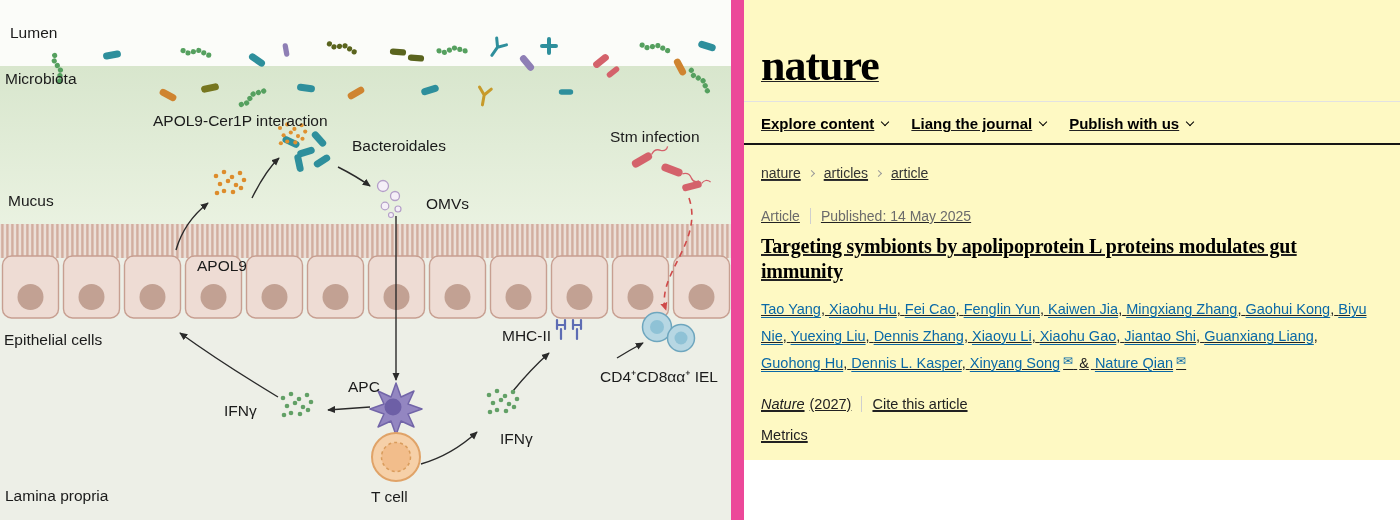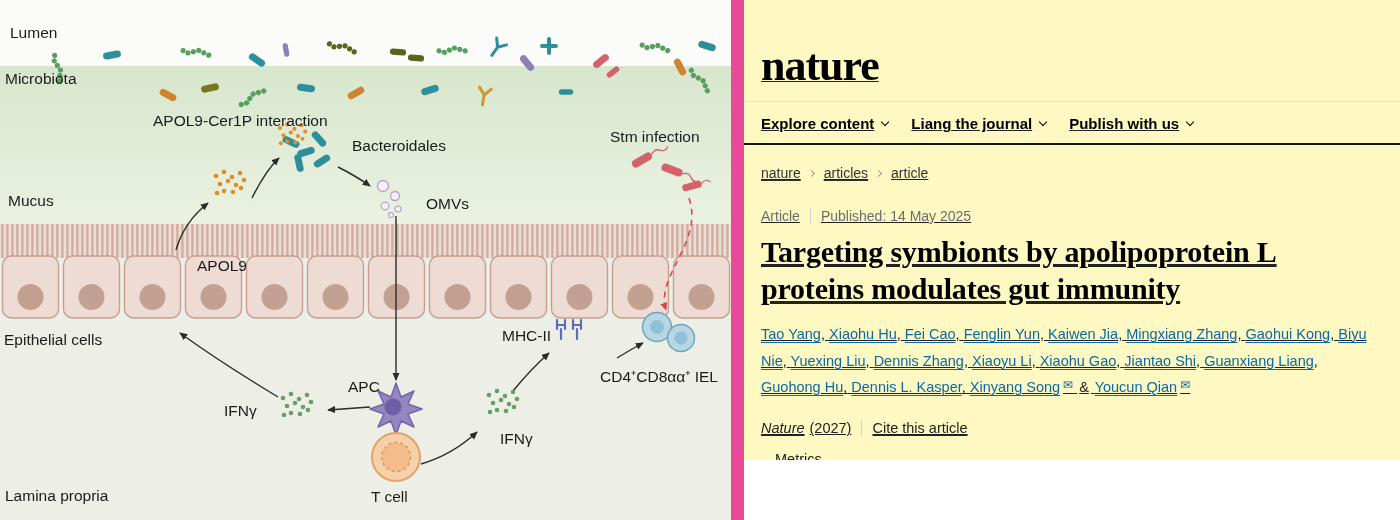--- a/index.html
+++ b/index.html
@@ -39,34 +39,34 @@
     border-right:1.5px solid #9a9a9a; border-top:1.5px solid #9a9a9a;
     transform:rotate(45deg); margin:1px 10px 0 8px;
   }
 
   .meta-row { margin:27px 0 0 17px; font-size:14px; color:#6b6b6b; display:flex; align-items:center; }
   .vbar { width:1px; height:16px; background:#cfcfcf; margin:0 10px; flex:none; }
 
   .article-title {
     margin:10px 0 0 17px; max-width:604px;
     font-family:"Liberation Serif", serif; font-weight:700;
-    font-size:30px; line-height:1.23; color:#000; letter-spacing:-0.2px;
+    font-size:20px; line-height:1.23; color:#000; letter-spacing:-0.2px;
   }
 
   .authors { margin:13px 20px 0 17px; font-size:14.5px; line-height:1.85; color:#222; }
   .authors a { color:#0a69a7; text-decoration:underline; text-decoration-thickness:1px; text-underline-offset:2.5px; }
   .author::after { content:","; color:#222; }
   .author.nosep::after { content:""; }
   .mail { color:#0a69a7; font-size:12px; vertical-align:3px; margin-left:3px; }
   .amp { color:#222; margin:0 2px; }
 
   .citation-row { margin:19px 0 0 17px; font-size:14.5px; display:flex; align-items:center; color:#222; }
   .journal-link { font-style:italic; color:#222; text-decoration:underline; text-underline-offset:2px; margin-right:5px; }
   .cite-link, .metrics-link { color:#222; text-decoration:underline; text-underline-offset:2px; }
-  .metrics-row { margin:15px 0 0 31px; font-size:14.5px; }
+  .metrics-row { margin:15px 0 0 17px; font-size:14.5px; }
 </style>
 </head>
 <body>
 
 <div class="figure-panel">
 <svg width="744" height="520" viewBox="0 0 744 520">
   <defs>
     <linearGradient id="gz" x1="0" y1="0" x2="0" y2="1">
       <stop offset="0" stop-color="#d8e6cd"></stop>
       <stop offset="1" stop-color="#eaf2e1"></stop>
@@ -312,21 +312,21 @@
     <span class="author"><a>Yuexing Liu</a></span>
     <span class="author"><a>Dennis Zhang</a></span>
     <span class="author"><a>Xiaoyu Li</a></span>
     <span class="author"><a>Xiaohu Gao</a></span>
     <span class="author"><a>Jiantao Shi</a></span>
     <span class="author"><a>Guanxiang Liang</a></span>
     <span class="author"><a>Guohong Hu</a></span>
     <span class="author"><a>Dennis L. Kasper</a></span>
     <span class="author nosep"><a>Xinyang Song</a><span class="mail">✉</span></span>
     <span class="amp">&amp;</span>
-    <span class="author nosep"><a>Youcun Qian</a><span class="mail">✉</span></span>
+    <span class="author nosep"><a>Nature Qian</a><span class="mail">✉</span></span>
   </p>
 
   <div class="citation-row">
     <a class="journal-link">Nature</a>
     <span>(2027)</span>
     <span class="vbar"></span>
     <a class="cite-link">Cite this article</a>
   </div>
 
   <div class="metrics-row">

